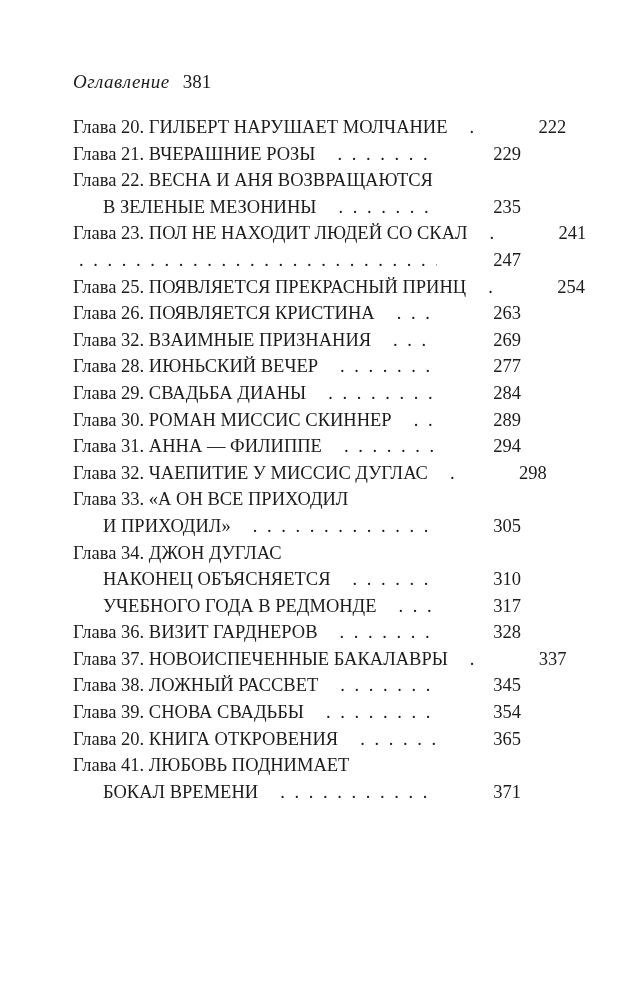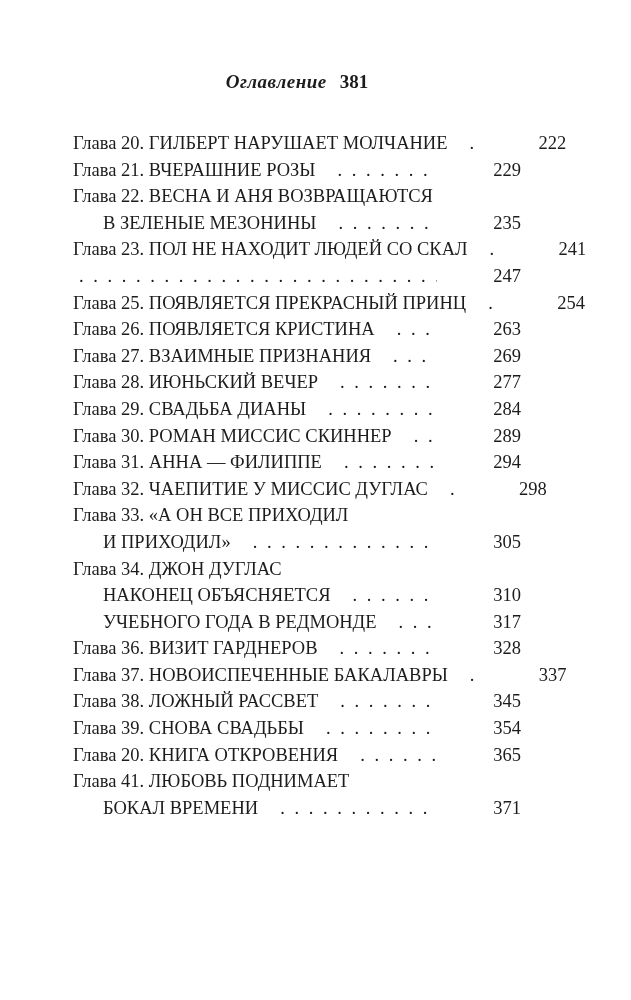--- a/index.html
+++ b/index.html
@@ -16,26 +16,25 @@
     font-family: "Liberation Serif", "DejaVu Serif", serif;
     overflow: hidden;
   }
   .content {
     position: absolute;
     left: 73px;
     top: 70px;
     width: 448px;
   }
   .running-head {
-    text-align: center;
+    text-align: left;
     font-size: 19px;
     line-height: 24px;
-    margin-bottom: 36px;
+    margin-bottom: 20px;
     white-space: nowrap;
-    font-weight: bold;
   }
   .rh-title {
     font-style: italic;
     letter-spacing: 0.5px;
   }
   .rh-page {
     margin-left: 13px;
   }
   .toc {
     width: 100%;
@@ -123,21 +122,21 @@
         </div>
         <div class="toc-entry">
           <div class="toc-line">
             <span class="title">Глава 26. ПОЯВЛЯЕТСЯ КРИСТИНА</span>
             <span class="leader" aria-hidden="true">. . . . . . . . . . . . . . . . . . . . . . . . . . . . . . . . . . . . . . . . . . . . . . . . . . . . . . . . . . . . . . . . . . . . . .</span>
             <span class="pg">263</span>
           </div>
         </div>
         <div class="toc-entry">
           <div class="toc-line">
-            <span class="title">Глава 27. ВЗАИМНЫЕ ПРИЗНАНИЯ</span>
+            <span class="title">Глава 32. ВЗАИМНЫЕ ПРИЗНАНИЯ</span>
             <span class="leader" aria-hidden="true">. . . . . . . . . . . . . . . . . . . . . . . . . . . . . . . . . . . . . . . . . . . . . . . . . . . . . . . . . . . . . . . . . . . . . .</span>
             <span class="pg">269</span>
           </div>
         </div>
         <div class="toc-entry">
           <div class="toc-line">
             <span class="title">Глава 28. ИЮНЬСКИЙ ВЕЧЕР</span>
             <span class="leader" aria-hidden="true">. . . . . . . . . . . . . . . . . . . . . . . . . . . . . . . . . . . . . . . . . . . . . . . . . . . . . . . . . . . . . . . . . . . . . .</span>
             <span class="pg">277</span>
           </div>

